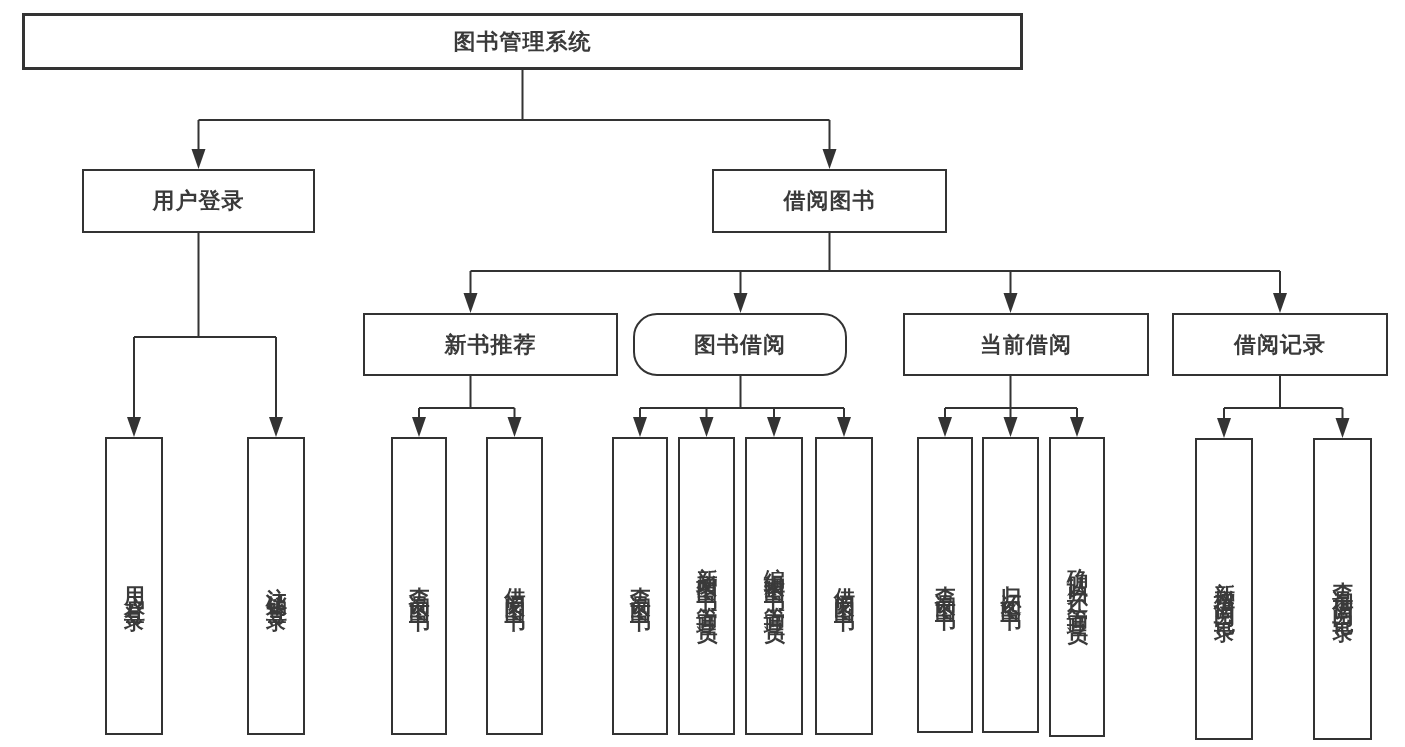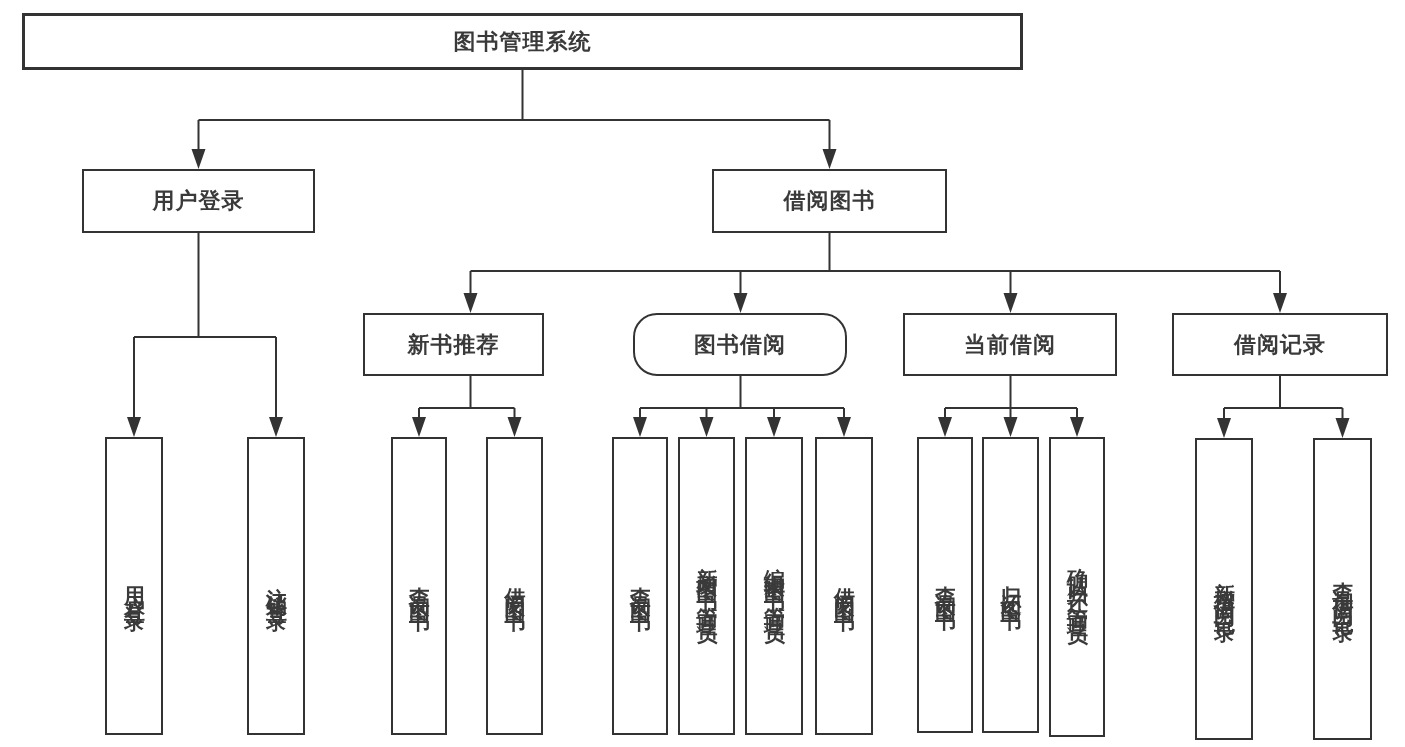--- a/index.html
+++ b/index.html
@@ -101,23 +101,23 @@
       <polygon points="1217,418 1231,418 1224,438"></polygon>
       <polygon points="1335.5,418 1349.5,418 1342.5,438"></polygon>
     </g>
   </svg>
 
   <div class="node h root" style="left:22px;top:13px;width:1001px;height:57px;">图书管理系统</div>
 
   <div class="node h" style="left:82px;top:169px;width:233px;height:64px;">用户登录</div>
   <div class="node h" style="left:712px;top:169px;width:235px;height:64px;">借阅图书</div>
 
-  <div class="node h" style="left:363px;top:313px;width:181px;height:63px;">新书推荐</div>
+  <div class="node h" style="left:363px;top:313px;width:255px;height:63px;">新书推荐</div>
   <div class="node h" style="left:633px;top:313px;width:214px;height:63px;border-radius:24px;">图书借阅</div>
-  <div class="node h" style="left:903px;top:313px;width:214px;height:63px;">当前借阅</div>
+  <div class="node h" style="left:903px;top:313px;width:246px;height:63px;">当前借阅</div>
   <div class="node h" style="left:1172px;top:313px;width:216px;height:63px;">借阅记录</div>
 
   <div class="node v" style="left:105px;top:437px;width:58px;height:298px;">用户登录</div>
   <div class="node v" style="left:247px;top:437px;width:58px;height:298px;">注销登录</div>
 
   <div class="node v" style="left:391px;top:437px;width:56px;height:298px;">查询图书</div>
   <div class="node v" style="left:486px;top:437px;width:57px;height:298px;">借阅图书</div>
 
   <div class="node v" style="left:612px;top:437px;width:56px;height:298px;">查询图书</div>
   <div class="node v" style="left:678px;top:437px;width:57px;height:298px;">新增图书（管理员）</div>

